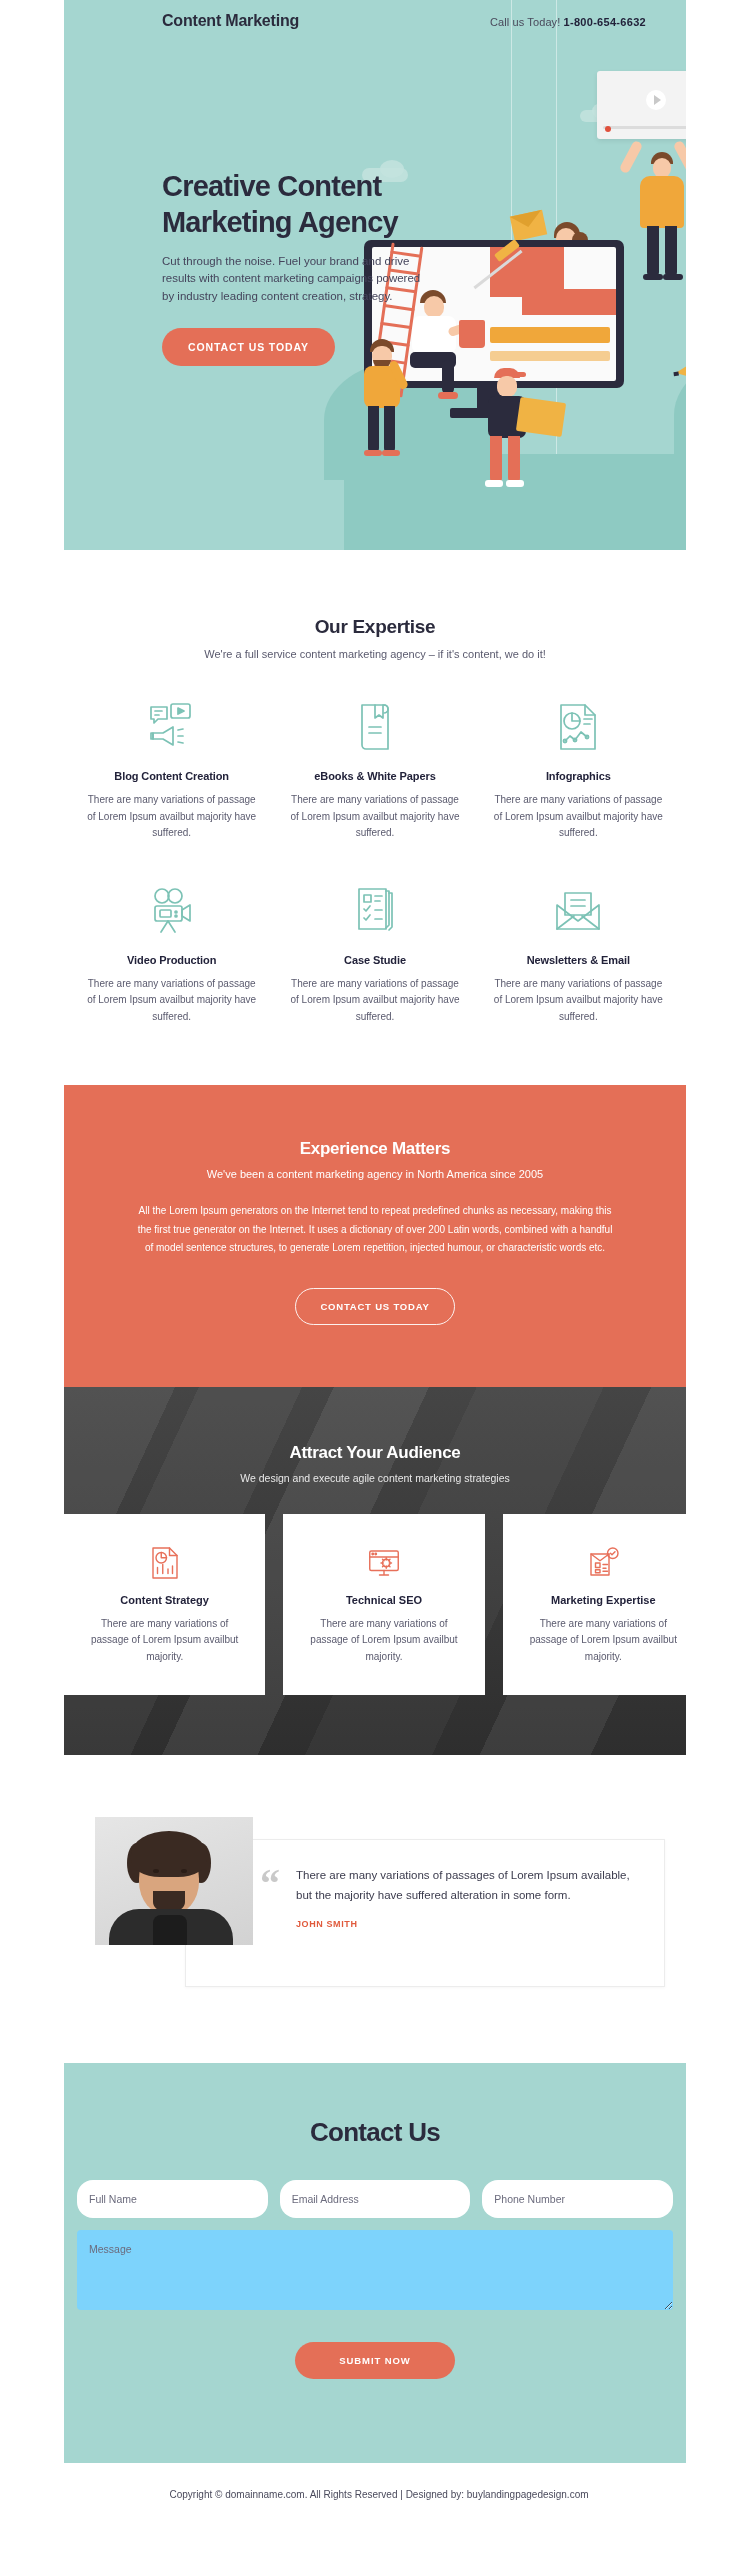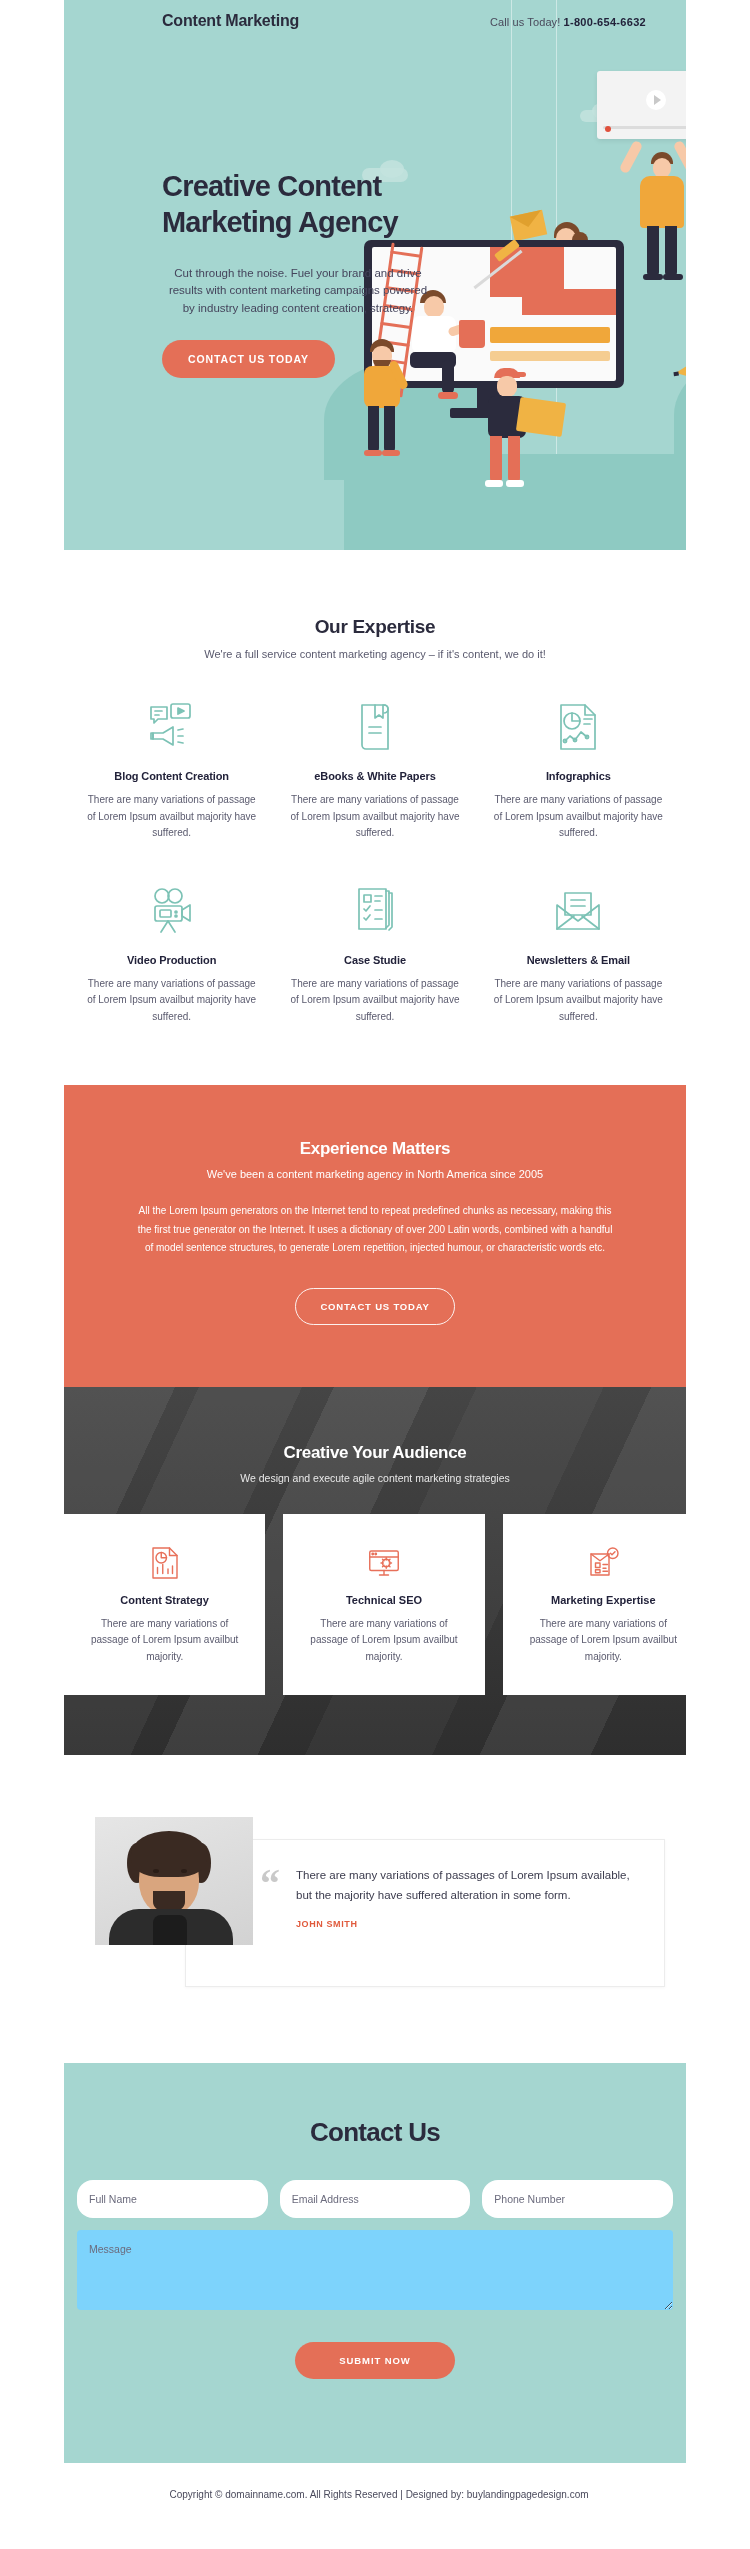--- a/index.html
+++ b/index.html
@@ -17,21 +17,21 @@
   .hero-vline{position:absolute;top:0;bottom:0;width:1px;background:rgba(255,255,255,.45);}
   .hero-vline.v1{left:447px;}
   .hero-vline.v2{left:492px;}
   .hero-topbar{position:absolute;top:0;left:0;right:0;height:48px;display:flex;align-items:center;z-index:20;}
   .brand{position:absolute;left:98px;top:12px;font-size:16px;font-weight:bold;letter-spacing:-.2px;color:#2b2b3d;}
   .callus{position:absolute;right:40px;top:16px;font-size:11px;color:#4a4a5c;letter-spacing:.1px;}
   .callus b{font-weight:bold;color:#22223a;letter-spacing:.3px;}
 
   .hero-copy{position:absolute;left:98px;top:168px;width:290px;z-index:15;}
   .hero-h1{font-size:29px;line-height:1.25;font-weight:bold;letter-spacing:-.8px;color:#2b2b3d;}
-  .hero-sub{margin-top:24px;font-size:11.5px;line-height:1.55;color:#45455c;max-width:272px;text-align:center;}
+  .hero-sub{margin-top:12px;font-size:11.5px;line-height:1.55;color:#45455c;max-width:272px;}
   .btn-solid{
     display:inline-block;margin-top:22px;background:#e46f57;color:#fff;
     font-size:10.5px;font-weight:bold;letter-spacing:.9px;
     padding:13px 26px;border-radius:24px;border:none;cursor:pointer;
     font-family:"Liberation Sans", sans-serif;
   }
 
   
   .illus{position:absolute;left:280px;top:18px;width:470px;height:532px;}
   .cloud{position:absolute;background:#c3e3de;border-radius:20px;opacity:.85;}
@@ -413,21 +413,21 @@
   <section class="sec-orange">
     <h2 class="sec-title">Experience Matters</h2>
     <p class="sec-sub">We've been a content marketing agency in North America since 2005</p>
     <p class="exp-body">All the Lorem Ipsum generators on the Internet tend to repeat predefined chunks as necessary, making this the first true generator on the Internet. It uses a dictionary of over 200 Latin words, combined with a handful of model sentence structures, to generate Lorem repetition, injected humour, or characteristic words etc.</p>
     <button class="btn-ghost">CONTACT US TODAY</button>
   </section>
 
   <section class="sec-dark">
     <div class="dark-bg"></div>
     <div class="inner">
-      <h2 class="sec-title">Creative Your Audience</h2>
+      <h2 class="sec-title">Attract Your Audience</h2>
       <p class="sec-sub">We design and execute agile content marketing strategies</p>
       <div class="cards3">
         <div class="card">
           <div class="ico">
             <svg width="36" height="36" viewBox="0 0 48 48" fill="none" stroke="#e8705a" stroke-width="1.9" stroke-linecap="round" stroke-linejoin="round">
               <path d="M8 4h22l10 10v30H8z"></path>
                 <path d="M30 4v10h10"></path>
               <circle cx="19" cy="17" r="7"></circle>
                 <path d="M19 10v7h7"></path>
               <path d="M14 38v-8M21 38v-12M28 38v-6M34 38v-10"></path>

